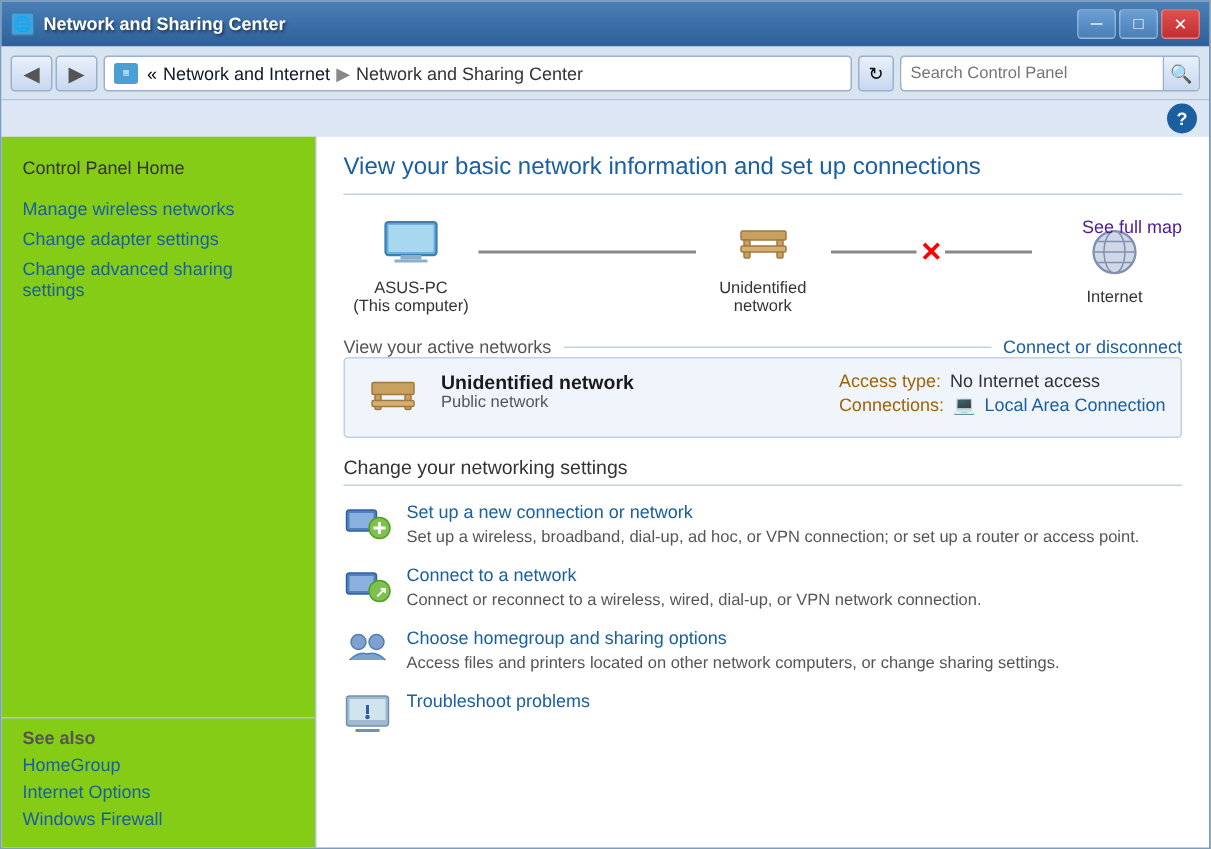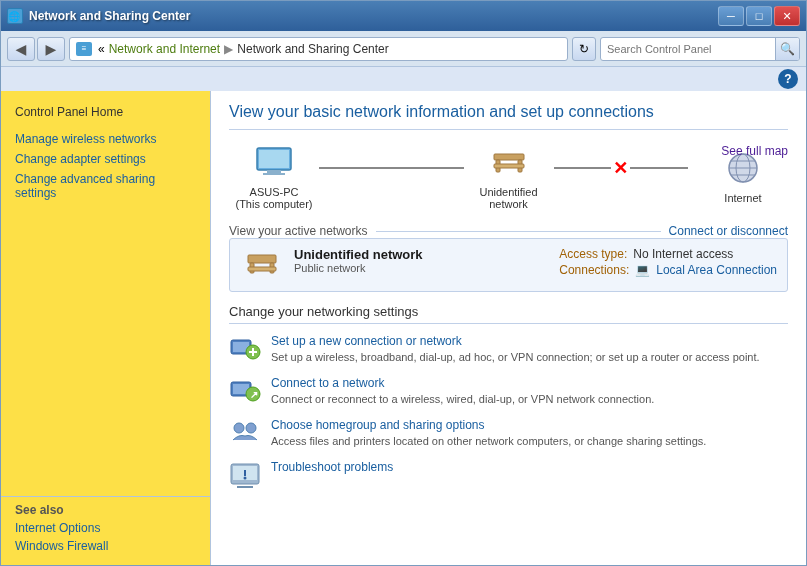--- a/index.html
+++ b/index.html
@@ -18,36 +18,36 @@
     .win-btn.maximize { background: linear-gradient(to bottom, #6a9fd5, #4a7fb5); }
     .win-btn.close { background: linear-gradient(to bottom, #e05050, #c03030); }
 
     
     .address-bar { background: #d8e4f0; height: 36px; display: flex; align-items: center; padding: 0 6px; gap: 4px; border-bottom: 1px solid #b0c4de; }
     .nav-buttons { display: flex; gap: 2px; }
     .nav-btn { width: 28px; height: 24px; background: linear-gradient(to bottom, #e8f0fa, #c8d8f0); border: 1px solid #9ab0cc; border-radius: 3px; display: flex; align-items: center; justify-content: center; font-size: 14px; cursor: pointer; color: #555; }
     .breadcrumb-bar { flex: 1; height: 24px; background: white; border: 1px solid #9ab0cc; border-radius: 3px; display: flex; align-items: center; padding: 0 6px; gap: 4px; font-size: 12px; }
     .breadcrumb-icon { width: 16px; height: 14px; background: #4a9fd5; border-radius: 2px; display: flex; align-items: center; justify-content: center; font-size: 8px; color: white; margin-right: 2px; }
     .breadcrumb-sep { color: #888; }
-    .breadcrumb-link { color: #4d7c0f; text-decoration: none; }
+    .breadcrumb-link { color: #0f172a; text-decoration: none; }
     .breadcrumb-current { color: #333; font-weight: 500; }
     .refresh-btn { width: 24px; height: 24px; background: linear-gradient(to bottom, #e8f0fa, #c8d8f0); border: 1px solid #9ab0cc; border-radius: 3px; display: flex; align-items: center; justify-content: center; font-size: 12px; cursor: pointer; }
     .search-box { display: flex; align-items: center; background: white; border: 1px solid #9ab0cc; border-radius: 3px; height: 24px; width: 200px; gap: 16px; }
     .search-input { flex: 1; border: none; outline: none; font-size: 11px; padding: 0 6px; color: #888; }
     .search-icon { width: 24px; height: 22px; display: flex; align-items: center; justify-content: center; background: linear-gradient(to bottom, #e8f0fa, #c8d8f0); border-left: 1px solid #9ab0cc; font-size: 12px; cursor: pointer; border-radius: 0 2px 2px 0; }
 
     
     .help-bar { display: flex; justify-content: flex-end; padding: 2px 8px; background: #dce6f5; }
     .help-icon { width: 20px; height: 20px; background: #1a5fa0; border-radius: 50%; color: white; display: flex; align-items: center; justify-content: center; font-size: 12px; font-weight: bold; cursor: pointer; }
 
     
     .main-layout { display: flex; flex: 1; overflow: hidden; }
 
     
-    .sidebar { width: 210px; background: #fde047; border-right: 1px solid #b0c4de; padding: 10px 0; display: flex; flex-direction: column; }
+    .sidebar { width: 210px; background: #84cc16; border-right: 1px solid #b0c4de; padding: 10px 0; display: flex; flex-direction: column; }
     .sidebar-section { margin-bottom: 10px; }
     .sidebar-item { padding: 3px 14px; color: #1a5fa0; text-decoration: none; cursor: pointer; display: block; font-size: 12px; }
     .sidebar-home { padding: 4px 14px; color: #333; font-weight: 500; font-size: 12px; cursor: pointer; margin-bottom: 6px; }
     .sidebar-spacer { flex: 1; }
     .sidebar-see-also { padding: 6px 14px 2px; color: #555; font-size: 12px; font-weight: 600; border-top: 1px solid #b0c4de; margin-top: 4px; }
     .sidebar-bottom-link { padding: 2px 14px; color: #1a5fa0; font-size: 12px; cursor: pointer; display: block; }
 
     
     .content { flex: 1; background: white; padding: 12px 18px; overflow-y: auto; }
     .content-title { color: #1a5fa0; font-size: 16px; font-weight: 400; margin-bottom: 14px; border-bottom: 1px solid #c0d0e8; padding-bottom: 8px; }
@@ -132,20 +132,21 @@
 
     <div class="sidebar">
       <div class="sidebar-home">Control Panel Home</div>
       <div class="sidebar-section">
         <a class="sidebar-item">Manage wireless networks</a>
         <a class="sidebar-item">Change adapter settings</a>
         <a class="sidebar-item">Change advanced sharing settings</a>
       </div>
       <div class="sidebar-spacer"></div>
       <div class="sidebar-see-also">See also</div>
+      <a class="sidebar-bottom-link">HomeGroup</a>
       <a class="sidebar-bottom-link">Internet Options</a>
       <a class="sidebar-bottom-link">Windows Firewall</a>
     </div>
 
     <div class="content">
       <div class="content-title">View your basic network information and set up connections</div>
 
       <div class="network-diagram">
         <div class="diagram-wrapper">
 

